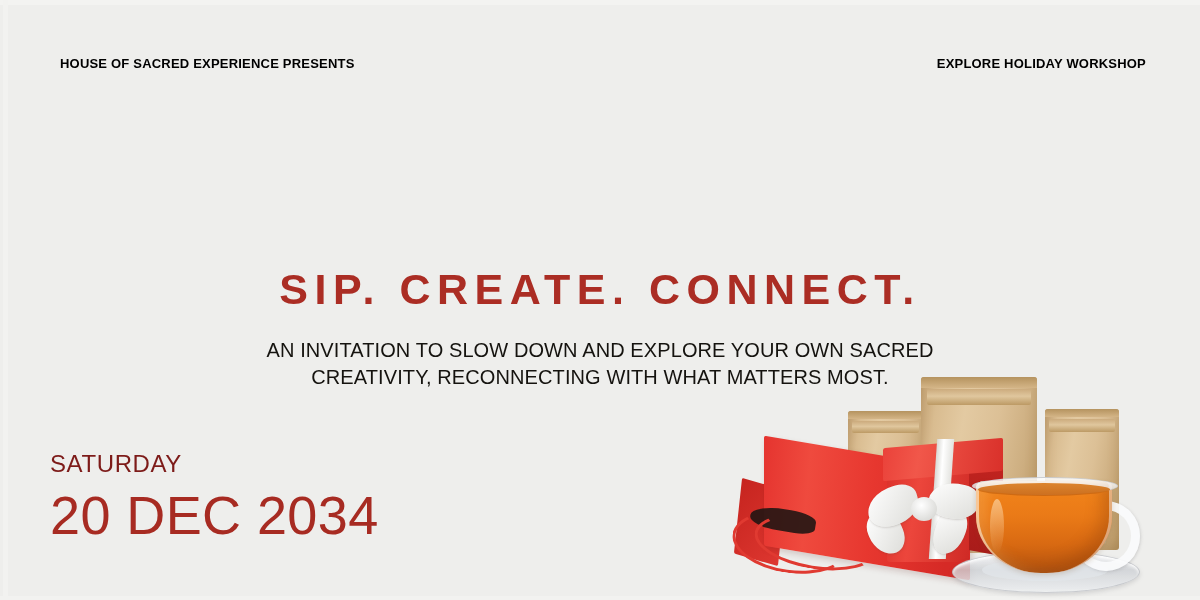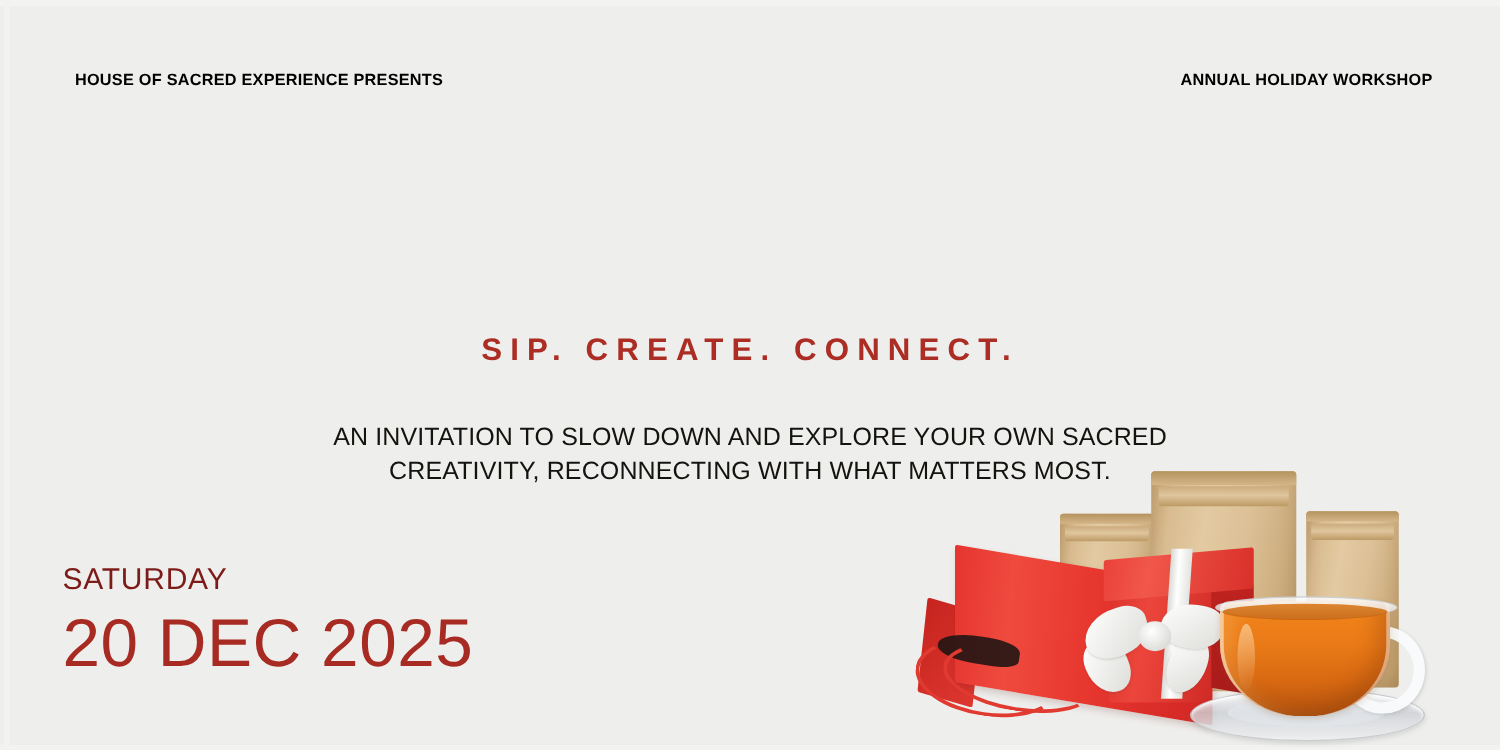--- a/index.html
+++ b/index.html
@@ -76,21 +76,21 @@
     letter-spacing: -1px;
   }
 
   
   .tagline {
     position: absolute;
     left: 0;
     top: 268px;
     width: 1200px;
     text-align: center;
-    font-size: 25px;
+    font-size: 43px;
     font-weight: bold;
     letter-spacing: 6.5px;
     color: #ab2d24;
     white-space: nowrap;
     line-height: 1;
   }
 
   
   .body-copy {
     position: absolute;
@@ -362,33 +362,33 @@
 <body>
 
 <div id="banner">
 
   <div class="edge-top"></div>
   <div class="edge-left"></div>
   <div class="edge-bottom"></div>
 
   <div class="eyebrow eyebrow-left">HOUSE OF SACRED EXPERIENCE PRESENTS</div>
 
-  <div class="eyebrow eyebrow-right">ANNUAL HOLIDAY WORKSHOP</div>
+  <div class="eyebrow eyebrow-right">EXPLORE HOLIDAY WORKSHOP</div>
 
 
   <div class="tagline">SIP. CREATE. CONNECT.</div>
 
   <div class="body-copy">
     <span class="line">AN INVITATION TO SLOW DOWN AND EXPLORE YOUR OWN SACRED</span>
     <span class="line">CREATIVITY, RECONNECTING WITH WHAT MATTERS MOST.</span>
   </div>
 
   <div class="date-block">
     <div class="date-day">SATURDAY</div>
-    <div class="date-full">20 DEC 2025</div>
+    <div class="date-full">20 DEC 2034</div>
   </div>
 
   <div class="photo">
 
     <div class="pouch" id="pouch-left">
       <div class="body"></div>
         <div class="topfold"></div>
         <div class="zip"></div>
         <div class="window"></div>
     </div>

